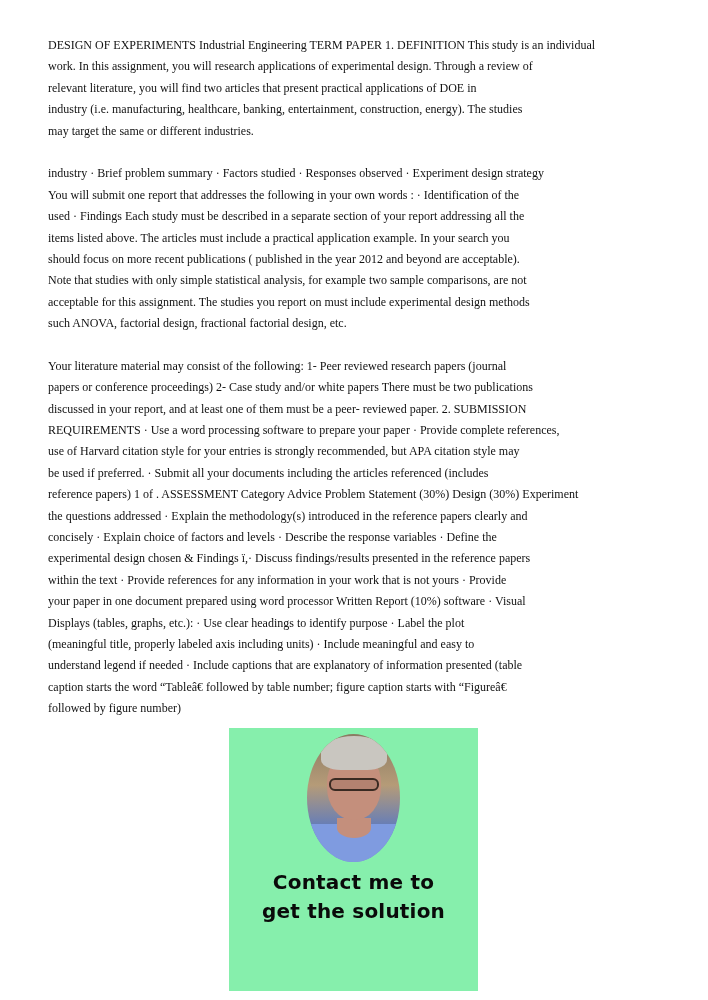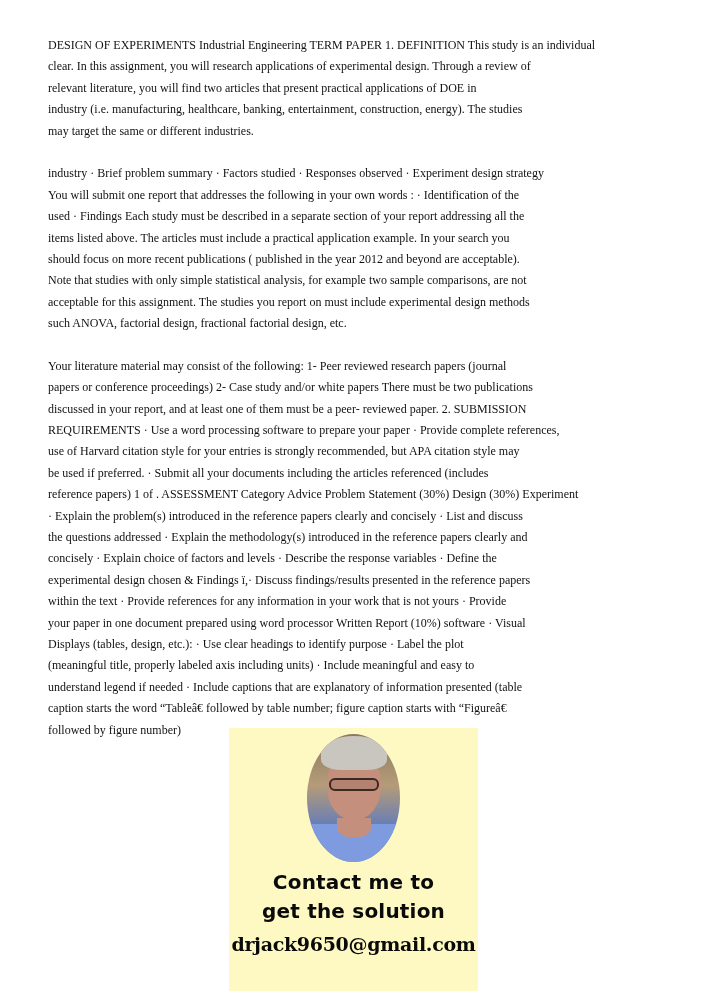--- a/index.html
+++ b/index.html
@@ -34,21 +34,21 @@
   .gap {
     display: block;
     height: 21.4px;
   }
   .banner {
     position: absolute;
     left: 229px;
     top: 728px;
     width: 249px;
     height: 263px;
-    background: #fef9c3;
+    background: #86efac;
   }
   .portrait {
     position: absolute;
     left: 78px;
     top: 6px;
     width: 93px;
     height: 128px;
     border-radius: 50%;
     overflow: hidden;
     background: linear-gradient(180deg, #8a7a62 0%, #b59b78 40%, #6a7fb4 70%, #7d95d2 100%);
@@ -111,21 +111,21 @@
     color: #0a0a0a;
     letter-spacing: -0.3px;
   }
 </style>
 </head>
 <body>
 
 <div class="page">
   <div class="para">
     <span class="line">DESIGN OF EXPERIMENTS Industrial Engineering TERM PAPER 1. DEFINITION This study is an individual</span>
-    <span class="line">clear. In this assignment, you will research applications of experimental design. Through a review of</span>
+    <span class="line">work. In this assignment, you will research applications of experimental design. Through a review of</span>
     <span class="line">relevant literature, you will find two articles that present practical applications of DOE in</span>
     <span class="line">industry (i.e. manufacturing, healthcare, banking, entertainment, construction, energy). The studies</span>
     <span class="line">may target the same or different industries.</span>
   </div>
   <span class="gap"></span>
   <div class="para">
     <span class="line">industry · Brief problem summary · Factors studied · Responses observed · Experiment design strategy</span>
     <span class="line">You will submit one report that addresses the following in your own words : · Identification of the</span>
     <span class="line">used · Findings Each study must be described in a separate section of your report addressing all the</span>
     <span class="line">items listed above. The articles must include a practical application example. In your search you</span>
@@ -136,38 +136,36 @@
   </div>
   <span class="gap"></span>
   <div class="para">
     <span class="line">Your literature material may consist of the following: 1- Peer reviewed research papers (journal</span>
     <span class="line">papers or conference proceedings) 2- Case study and/or white papers There must be two publications</span>
     <span class="line">discussed in your report, and at least one of them must be a peer- reviewed paper. 2. SUBMISSION</span>
     <span class="line">REQUIREMENTS · Use a word processing software to prepare your paper · Provide complete references,</span>
     <span class="line">use of Harvard citation style for your entries is strongly recommended, but APA citation style may</span>
     <span class="line">be used if preferred. · Submit all your documents including the articles referenced (includes</span>
     <span class="line">reference papers) 1 of . ASSESSMENT Category Advice Problem Statement (30%) Design (30%) Experiment</span>
-    <span class="line">· Explain the problem(s) introduced in the reference papers clearly and concisely · List and discuss</span>
     <span class="line">the questions addressed · Explain the methodology(s) introduced in the reference papers clearly and</span>
     <span class="line">concisely · Explain choice of factors and levels · Describe the response variables · Define the</span>
     <span class="line">experimental design chosen &amp; Findings ï,· Discuss findings/results presented in the reference papers</span>
     <span class="line">within the text · Provide references for any information in your work that is not yours · Provide</span>
     <span class="line">your paper in one document prepared using word processor Written Report (10%) software · Visual</span>
-    <span class="line">Displays (tables, design, etc.): · Use clear headings to identify purpose · Label the plot</span>
+    <span class="line">Displays (tables, graphs, etc.): · Use clear headings to identify purpose · Label the plot</span>
     <span class="line">(meaningful title, properly labeled axis including units) · Include meaningful and easy to</span>
     <span class="line">understand legend if needed · Include captions that are explanatory of information presented (table</span>
     <span class="line">caption starts the word “Tableâ€ followed by table number; figure caption starts with “Figureâ€</span>
     <span class="line">followed by figure number)</span>
   </div>
 </div>
 
 <div class="banner">
   <div class="portrait">
     <div class="shirt"></div>
     <div class="collar"></div>
     <div class="face"></div>
     <div class="hair"></div>
     <div class="glasses"></div>
   </div>
   <div class="cta cta-1">Contact me to</div>
   <div class="cta cta-2">get the solution</div>
-  <div class="email">drjack9650@gmail.com</div>
 </div>
 
 </body></html>

